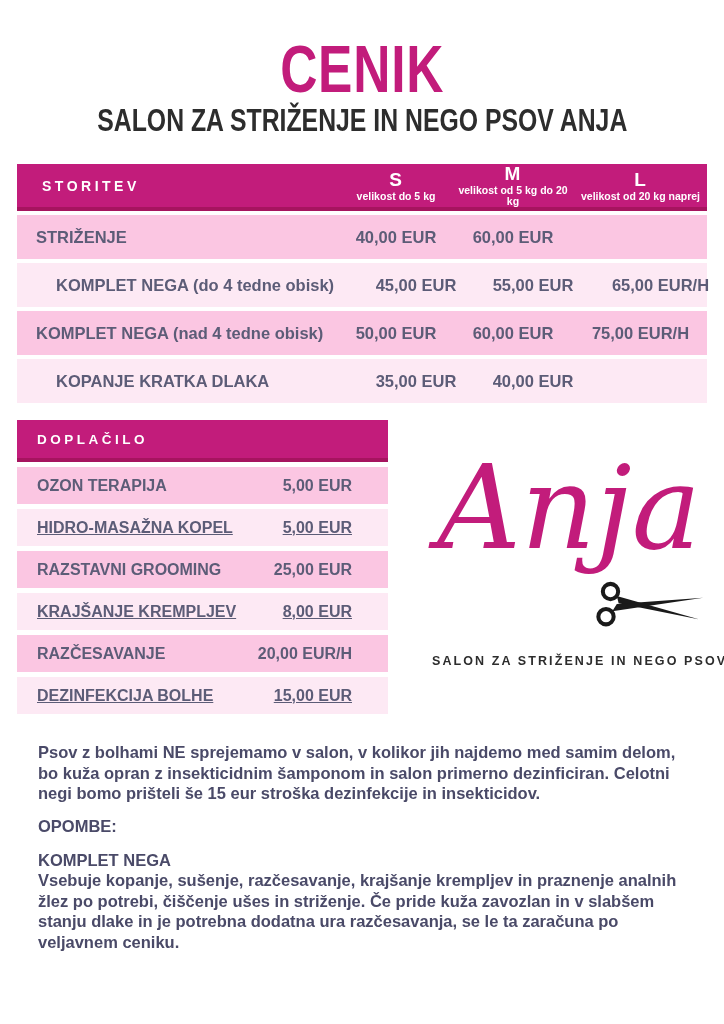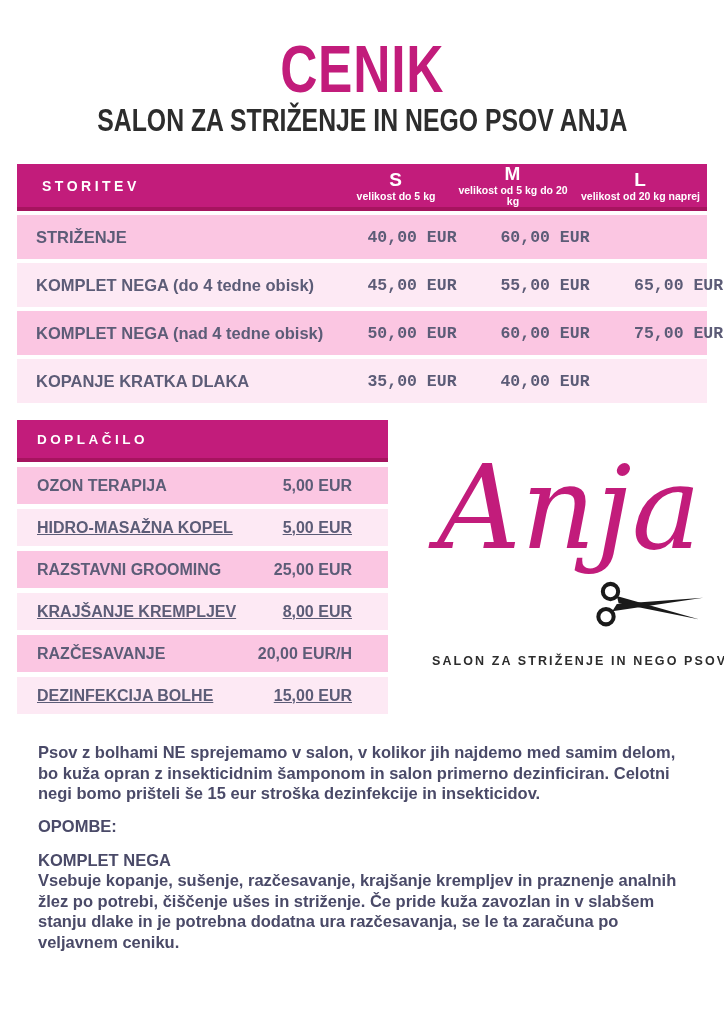--- a/index.html
+++ b/index.html
@@ -45,27 +45,27 @@
     background:var(--magenta);
     border-bottom:4px solid var(--magenta-dark);
     height:47px;color:#fff;
   }
   .pt-service-h{
     padding-left:25px;font-size:14px;font-weight:bold;letter-spacing:3.5px;
   }
   .pt-size-h{text-align:center;line-height:1.05;}
   .size-letter{font-size:19px;font-weight:bold;letter-spacing:1px;}
   .size-desc{font-size:10.5px;font-weight:bold;margin-top:1px;}
-  .pt-row{height:44px;margin-top:4px;gap:16px;}
+  .pt-row{height:44px;margin-top:4px;}
   .pt-row.dark{background:var(--row-pink);}
-  .pt-row.light{background:var(--row-light);}
+  .pt-row.light{background:var(--row-light);padding-left:20px;}
   .pt-name{
     padding-left:19px;font-size:16.5px;font-weight:600;color:var(--slate);
   }
-  .pt-price{text-align:center;font-size:16.5px;font-weight:600;color:var(--slate);font-family:Liberation Mono, monospace;}
+  .pt-price{text-align:center;font-size:16.5px;font-weight:600;color:var(--slate);}
   
   .surcharge-table{margin:17px 0 0 17px;width:371px;text-align:right;}
   .st-header{
     background:var(--magenta);
     border-bottom:4px solid var(--magenta-dark);
     height:42px;color:#fff;
     display:flex;align-items:center;
     padding-left:20px;font-size:13.5px;font-weight:bold;letter-spacing:3.5px;
   }
   .st-row{

